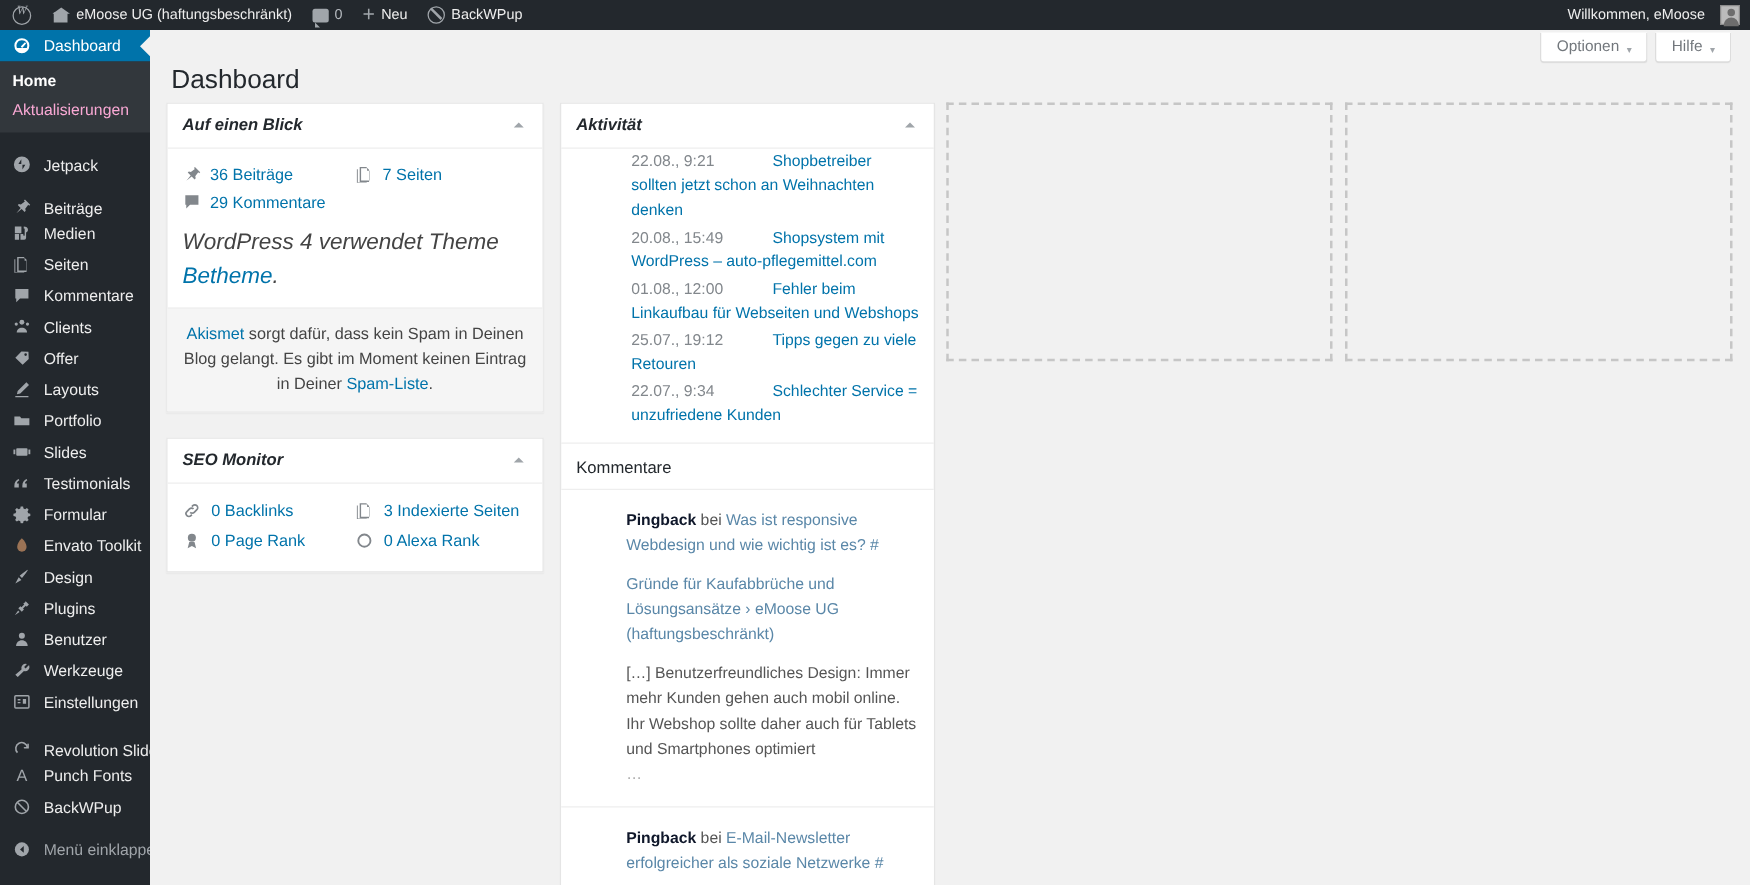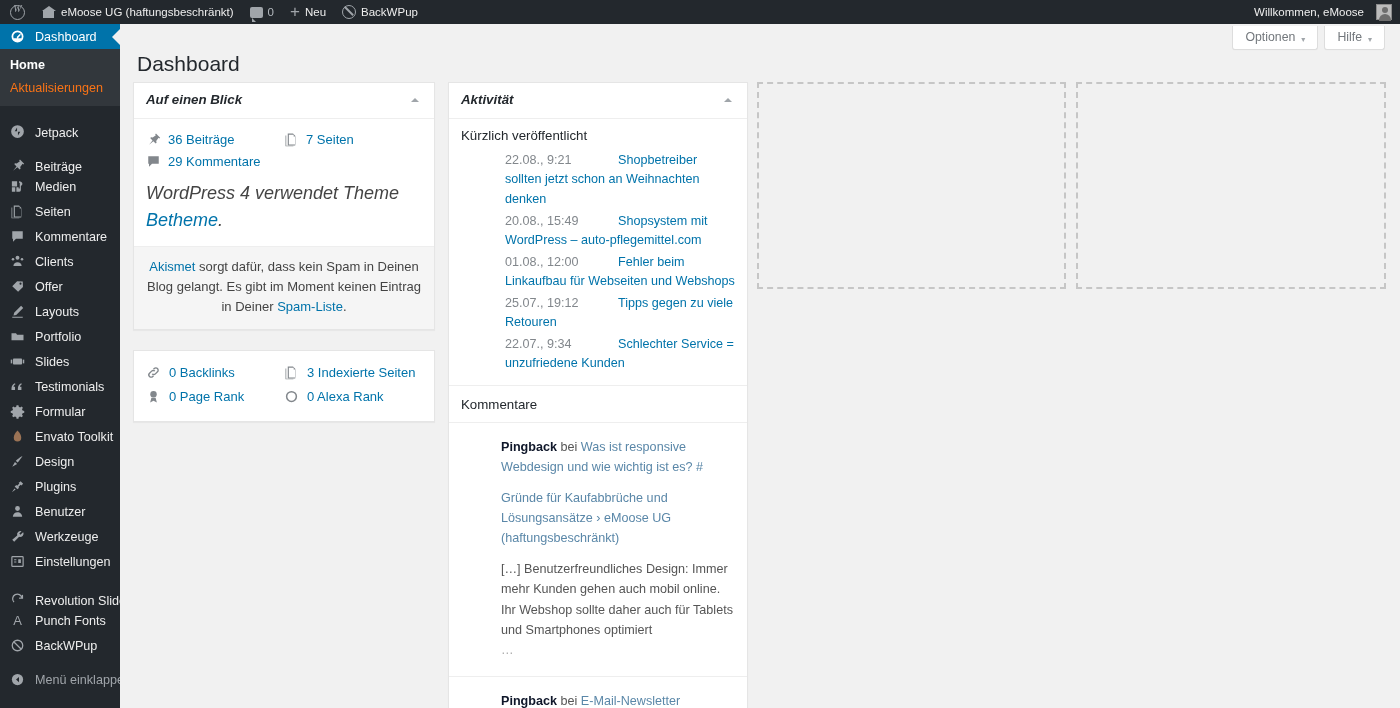--- a/index.html
+++ b/index.html
@@ -146,21 +146,21 @@
   .menu-item.collapse-item { color: #a0a5aa; margin-top: 9px; }
   .menu-item.collapse-item .mi-icon { color: #a0a5aa; }
 
   .submenu {
     background: #32373c;
     padding: 5px 0 6px 0;
   }
   .submenu .sub-item {
     padding: 3px 0 3px 10px;
     font-size: 12.6px;
-    color: #f97316;
+    color: #f9a8d4;
     cursor: pointer;
     line-height: 17px;
   }
   .submenu .sub-item.active { color: #fff; font-weight: bold; }
 
   .mi-icon svg { display:block; }
 
   
   #content {
     position: absolute; top: 24px; left: 120px;
@@ -636,20 +636,24 @@
           <div class="glance-note">
             <span>WordPress 4 verwendet Theme </span><a href="#">Betheme</a><span>.</span>
           </div>
         </div>
         <div class="akismet-note">
           <a href="#">Akismet</a><span> sorgt dafür, dass kein Spam in Deinen Blog gelangt. Es gibt im Moment keinen Eintrag in Deiner </span><a href="#">Spam-Liste</a><span>.</span>
         </div>
       </div>
 
       <div class="postbox">
+        <div class="pb-head">
+          <span class="pb-title">SEO Monitor</span>
+          <span class="pb-toggle"></span>
+        </div>
         <div class="pb-body">
           <ul class="seo-list">
             <li>
               <span class="gi">
                 <svg class="icon-svg" viewBox="0 0 20 20" style="fill:none;stroke:currentColor;stroke-width:1.8">
                     <path d="M8.2 11.8a3 3 0 004.3 0l2.8-2.8a3 3 0 00-4.3-4.3l-1 1"></path>
                     <path d="M11.8 8.2a3 3 0 00-4.3 0l-2.8 2.8a3 3 0 004.3 4.3l1-1"></path>
                   </svg>
               </span>
               <a href="#">0 Backlinks</a>
@@ -685,21 +689,20 @@
       </div>
     </div>
 
     <div class="col" id="col-2">
       <div class="postbox">
         <div class="pb-head">
           <span class="pb-title">Aktivität</span>
           <span class="pb-toggle"></span>
         </div>
 
-        <h3 class="act-section-title">Kürzlich veröffentlicht</h3>
         <div class="act-sub">
           <div class="act-row">
             <span class="act-date">22.08., 9:21</span><a href="#">Shopbetreiber sollten jetzt schon an Weihnachten denken</a>
           </div>
           <div class="act-row">
             <span class="act-date">20.08., 15:49</span><a href="#">Shopsystem mit WordPress – auto-pflegemittel.com</a>
           </div>
           <div class="act-row">
             <span class="act-date">01.08., 12:00</span><a href="#">Fehler beim Linkaufbau für Webseiten und Webshops</a>
           </div>

